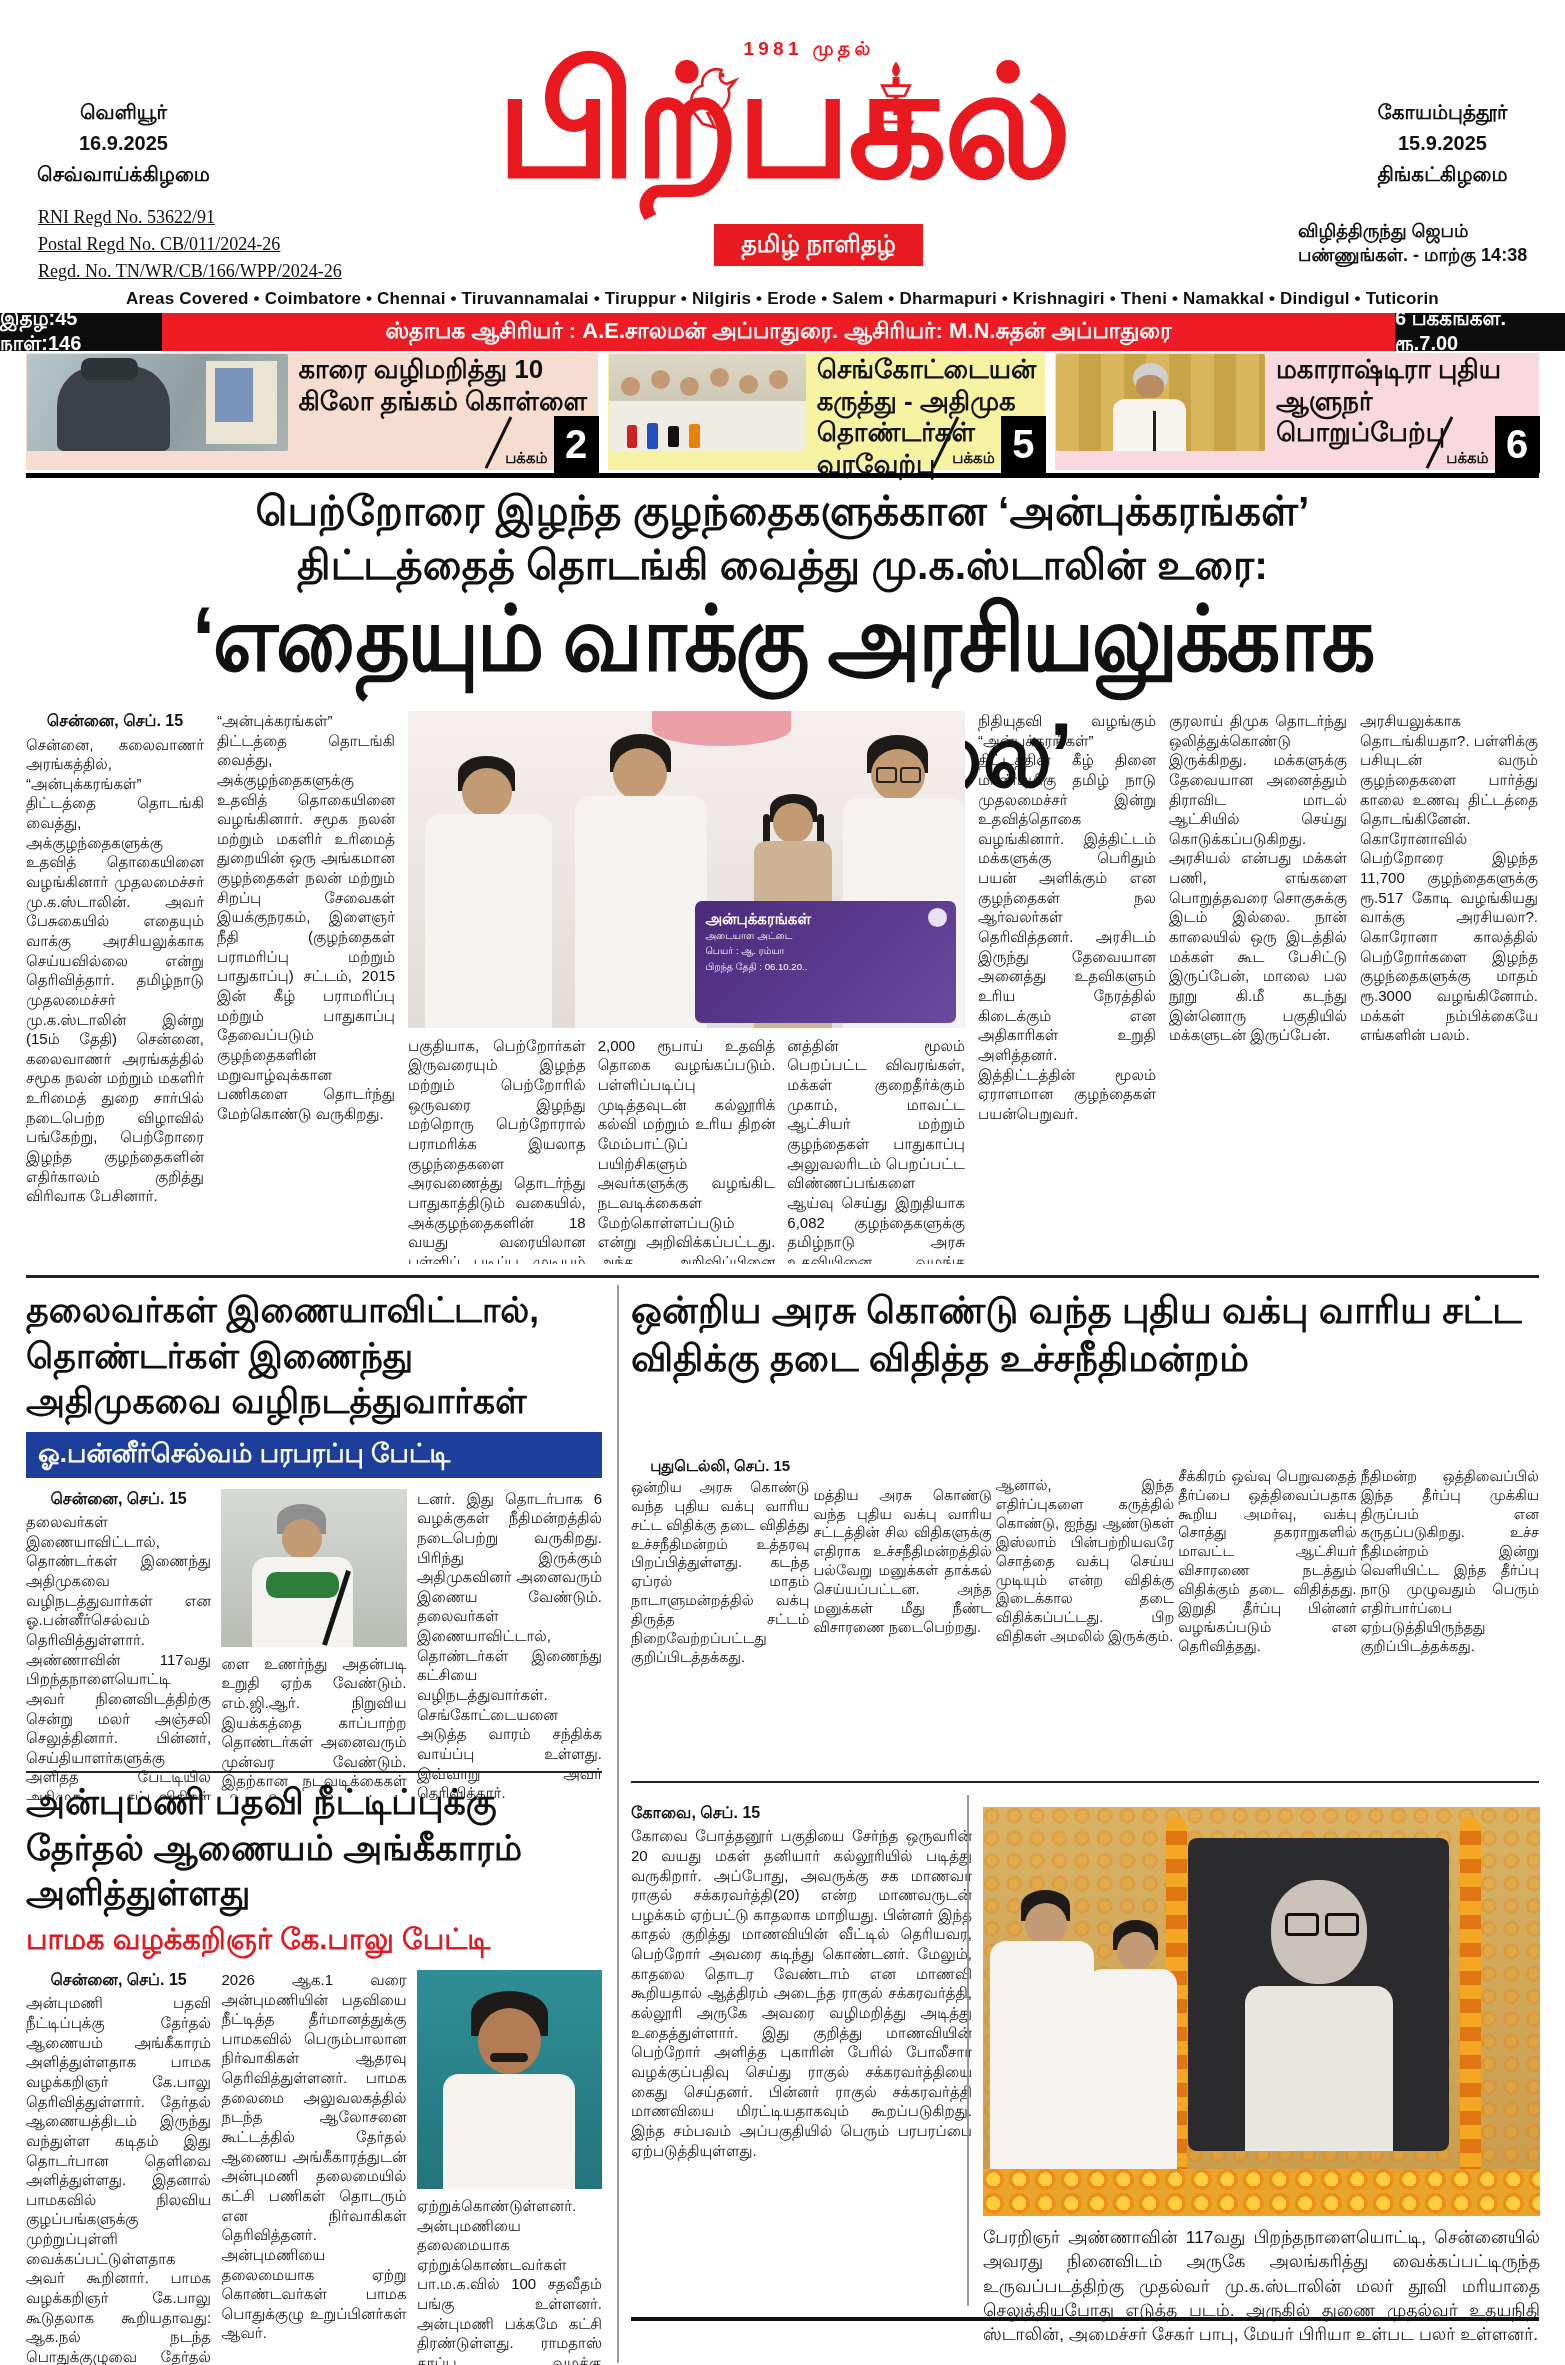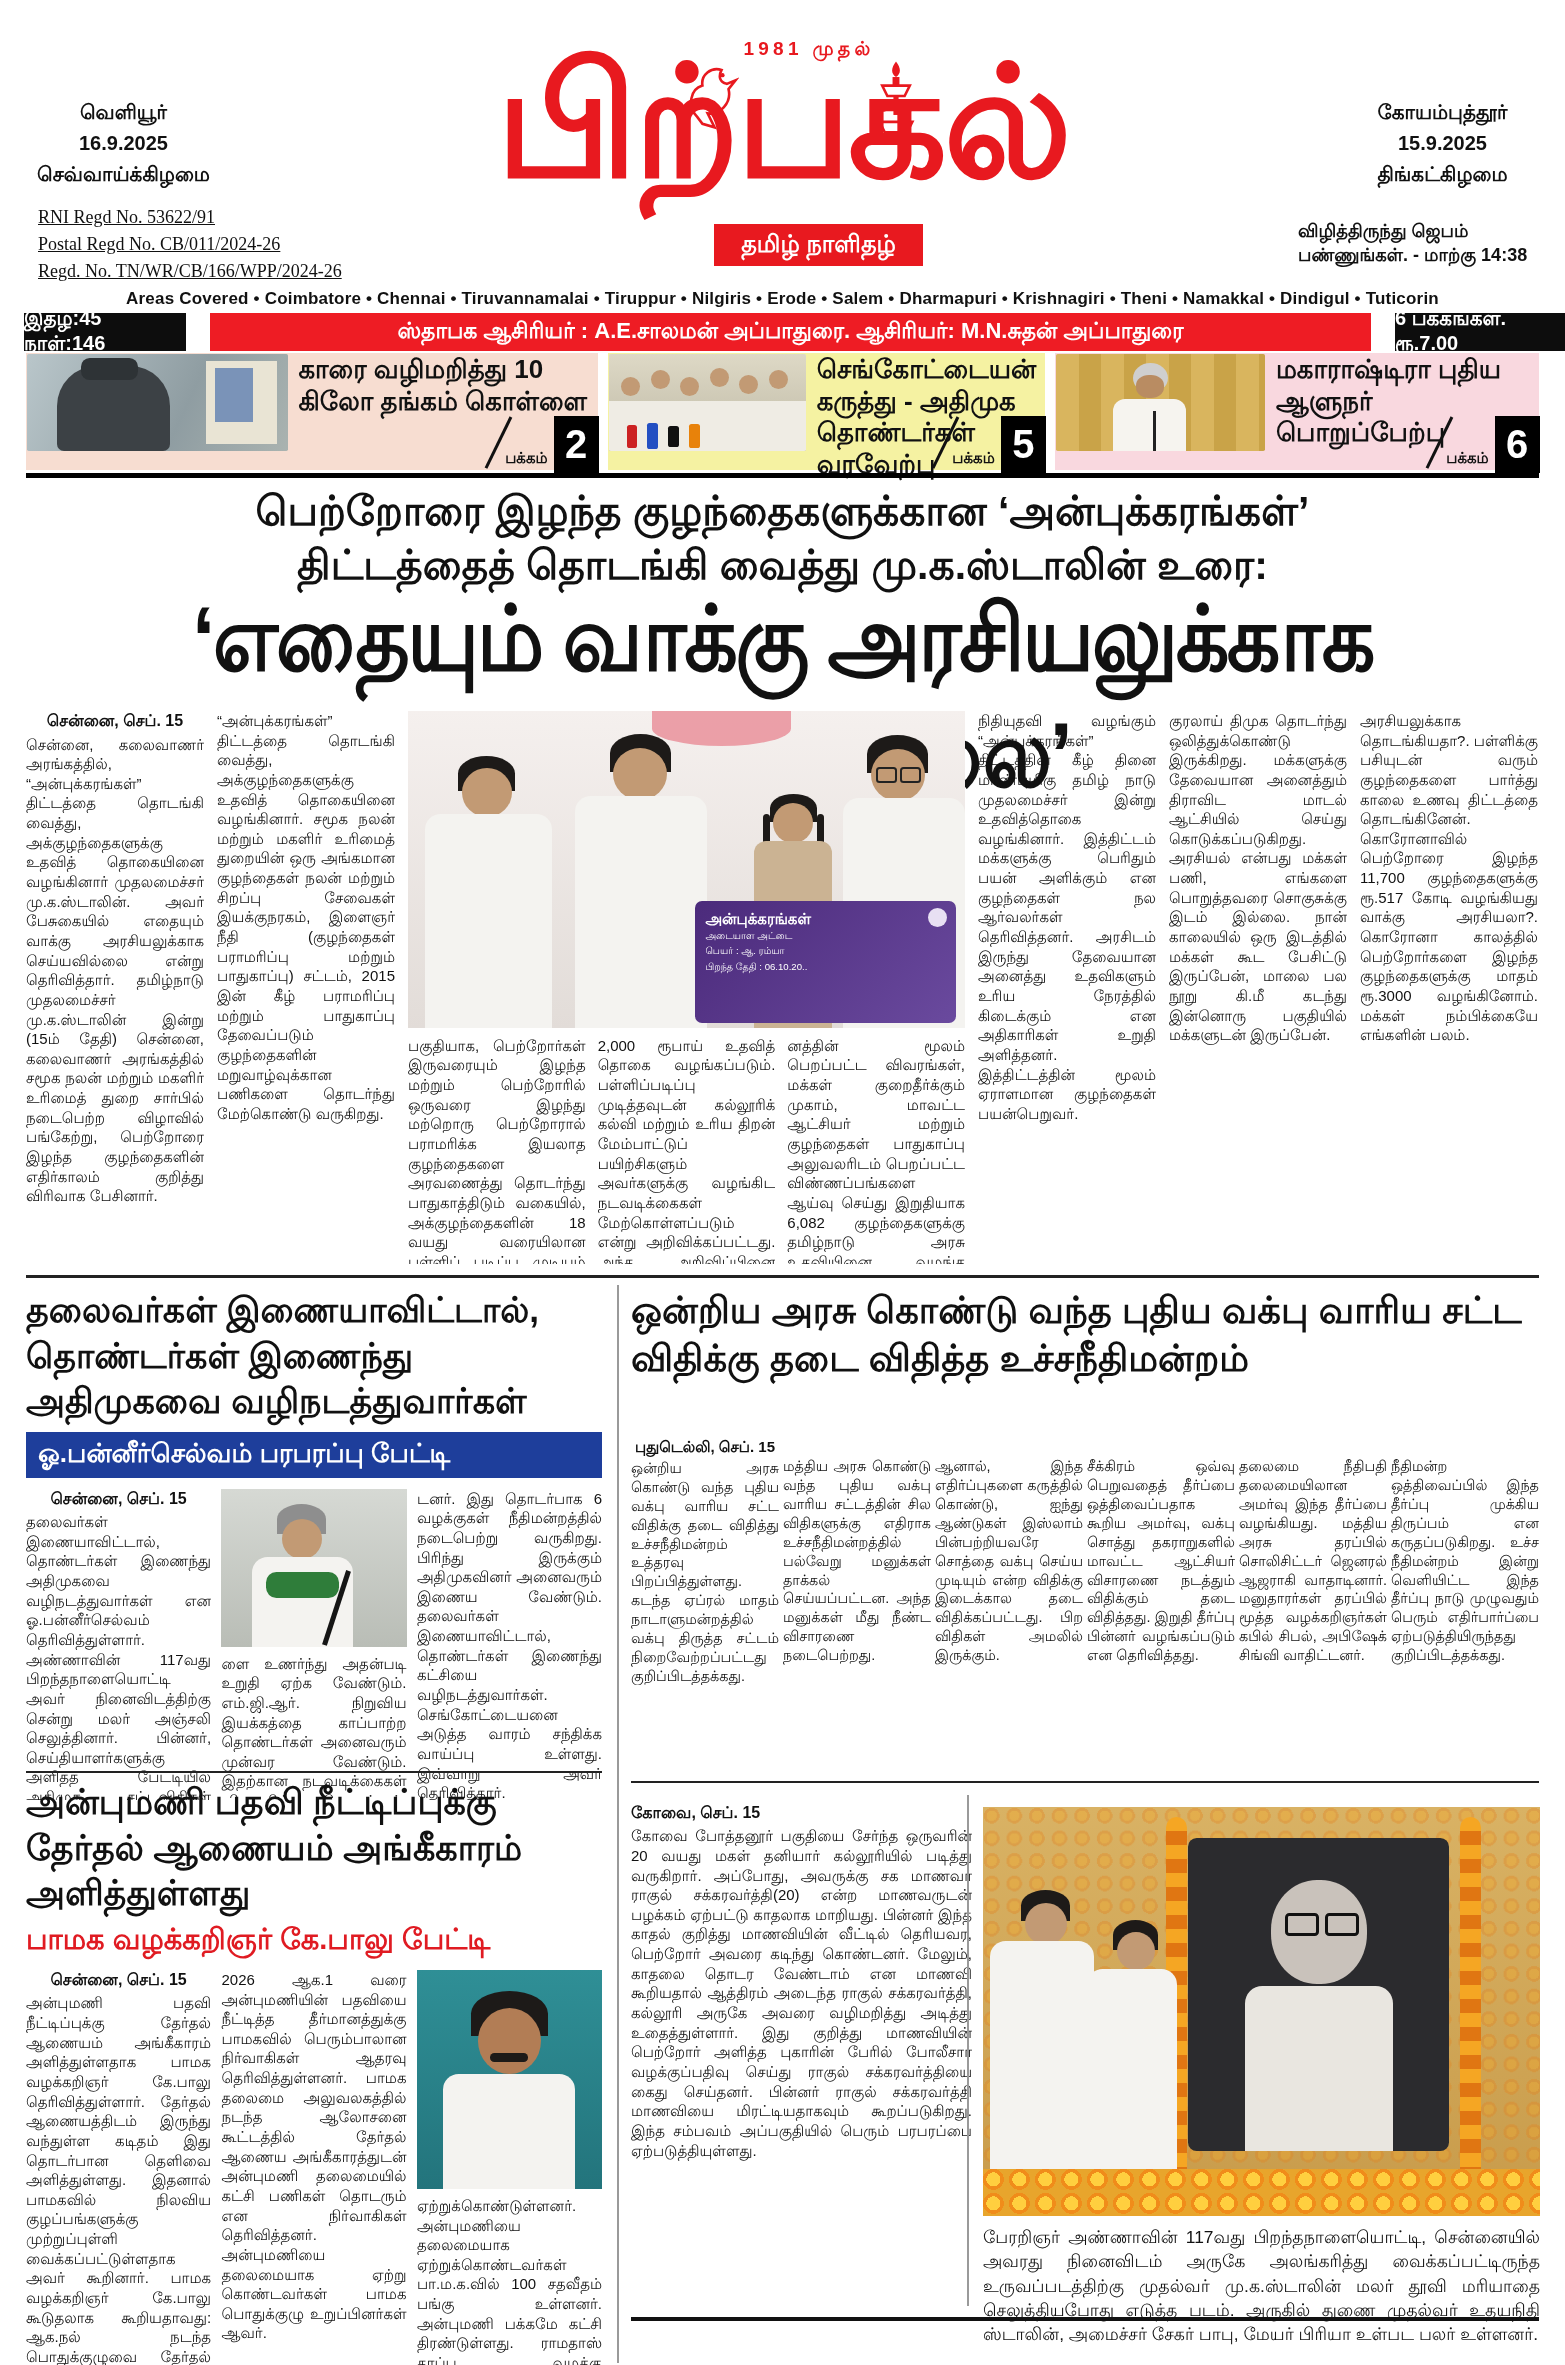--- a/index.html
+++ b/index.html
@@ -10,21 +10,21 @@
   .pub-block{width:209px;text-align:center;font-size:20px;font-weight:bold;line-height:1.55;}
   .regd{font-family:"Liberation Serif","DejaVu Serif",serif;font-size:18px;line-height:1.5;}
   .regd div{text-decoration:underline;}
   .since{color:#e8191f;font-weight:bold;font-size:19px;letter-spacing:4.3px;text-align:center;}
   .masthead-title{text-align:center;color:#e8191f;font-weight:bold;font-size:155px;line-height:1;letter-spacing:-3.5px;}
   .masthead-sub{background:#e8191f;color:#fff;font-weight:bold;font-size:24px;
         display:flex;align-items:center;justify-content:center;margin-left:36px;}
   .verse{font-size:18px;font-weight:bold;line-height:1.35;}
   .areas{text-align:center;font-size:17px;font-weight:600;letter-spacing:0.2px;}
   .issue-bar{display:flex;height:38px;width:1565px;}
-  .seg{display:flex;align-items:center;justify-content:center;font-weight:bold;color:#fff;margin-left:24px;}
+  .seg{display:flex;align-items:center;justify-content:center;font-weight:bold;color:#fff;}
   .seg-black{background:#0d0d0d;font-size:20px;}
   .seg-red{background:#ee1c24;flex:1;font-size:22px;}
   
   .teasers{display:flex;gap:10.4px;}
   .teaser{display:flex;gap:10.4px;padding:1px;box-sizing:border-box;height:117px;}
   .teaser-photo{height:97px;flex:0 0 auto;position:relative;overflow:hidden;border-radius:1.7px;}
   .teaser-text{flex:1;position:relative;font-size:26px;font-weight:bold;line-height:1.22;}
   .page-chip{position:absolute;right:-1.7px;bottom:-3.5px;display:flex;align-items:flex-end;gap:6px;}
   .slash{width:2.6px;height:57px;background:#111;transform:rotate(26deg);margin-bottom:1.7px;}
   .page-label{font-size:15px;font-weight:bold;margin-bottom:5.2px;}
@@ -260,21 +260,20 @@
   <div class="abs" style="left:631px;top:1287px;width:908px;">
     <div class="sec-headline" style="font-size:37px;">ஒன்றிய அரசு கொண்டு வந்த புதிய வக்பு வாரிய சட்ட விதிக்கு தடை விதித்த உச்சநீதிமன்றம்</div>
     <div class="cols6" style="margin-top:12px;height:332px;">
       <div class="bcol" style="flex:1;font-size:14.4px;">
         <div class="dateline" style="font-size:15px;">புதுடெல்லி, செப். 15</div>
         <span>ஒன்றிய அரசு கொண்டு வந்த புதிய வக்பு வாரிய சட்ட விதிக்கு தடை விதித்து உச்சநீதிமன்றம் உத்தரவு பிறப்பித்துள்ளது. கடந்த ஏப்ரல் மாதம் நாடாளுமன்றத்தில் வக்பு திருத்த சட்டம் நிறைவேற்றப்பட்டது குறிப்பிடத்தக்கது.</span>
       </div>
       <div class="bcol" style="flex:1;font-size:14.4px;">மத்திய அரசு கொண்டு வந்த புதிய வக்பு வாரிய சட்டத்தின் சில விதிகளுக்கு எதிராக உச்சநீதிமன்றத்தில் பல்வேறு மனுக்கள் தாக்கல் செய்யப்பட்டன. அந்த மனுக்கள் மீது நீண்ட விசாரணை நடைபெற்றது.</div>
       <div class="bcol" style="flex:1;font-size:14.4px;">ஆனால், இந்த எதிர்ப்புகளை கருத்தில் கொண்டு, ஐந்து ஆண்டுகள் இஸ்லாம் பின்பற்றியவரே சொத்தை வக்பு செய்ய முடியும் என்ற விதிக்கு இடைக்கால தடை விதிக்கப்பட்டது. பிற விதிகள் அமலில் இருக்கும்.</div>
       <div class="bcol" style="flex:1;font-size:14.4px;">சீக்கிரம் ஒவ்வு பெறுவதைத் தீர்ப்பை ஒத்திவைப்பதாக கூறிய அமர்வு, வக்பு சொத்து தகராறுகளில் மாவட்ட ஆட்சியர் விசாரணை நடத்தும் விதிக்கும் தடை விதித்தது. இறுதி தீர்ப்பு பின்னர் வழங்கப்படும் என தெரிவித்தது.</div>
-      <div class="bcol" style="flex:1;font-size:14.4px;">தலைமை நீதிபதி தலைமையிலான அமர்வு இந்த தீர்ப்பை வழங்கியது. மத்திய அரசு தரப்பில் சொலிசிட்டர் ஜெனரல் ஆஜராகி வாதாடினார். மனுதாரர்கள் தரப்பில் மூத்த வழக்கறிஞர்கள் கபில் சிபல், அபிஷேக் சிங்வி வாதிட்டனர்.</div>
       <div class="bcol" style="flex:1;font-size:14.4px;">நீதிமன்ற ஒத்திவைப்பில் இந்த தீர்ப்பு முக்கிய திருப்பம் என கருதப்படுகிறது. உச்ச நீதிமன்றம் இன்று வெளியிட்ட இந்த தீர்ப்பு நாடு முழுவதும் பெரும் எதிர்பார்ப்பை ஏற்படுத்தியிருந்தது குறிப்பிடத்தக்கது.</div>
     </div>
   </div>
 
   <div class="abs hline" style="left:26px;top:1771px;width:576px;height:1.7px;"></div>
   <div class="abs hline" style="left:631px;top:1781px;width:908px;height:1.7px;"></div>
 
   <div class="abs" style="left:26px;top:1779px;width:576px;">
     <div class="sec-headline">அன்புமணி பதவி நீட்டிப்புக்கு தேர்தல் ஆணையம் அங்கீகாரம் அளித்துள்ளது</div>
     <div class="red-byline">பாமக வழக்கறிஞர் கே.பாலு பேட்டி</div>

